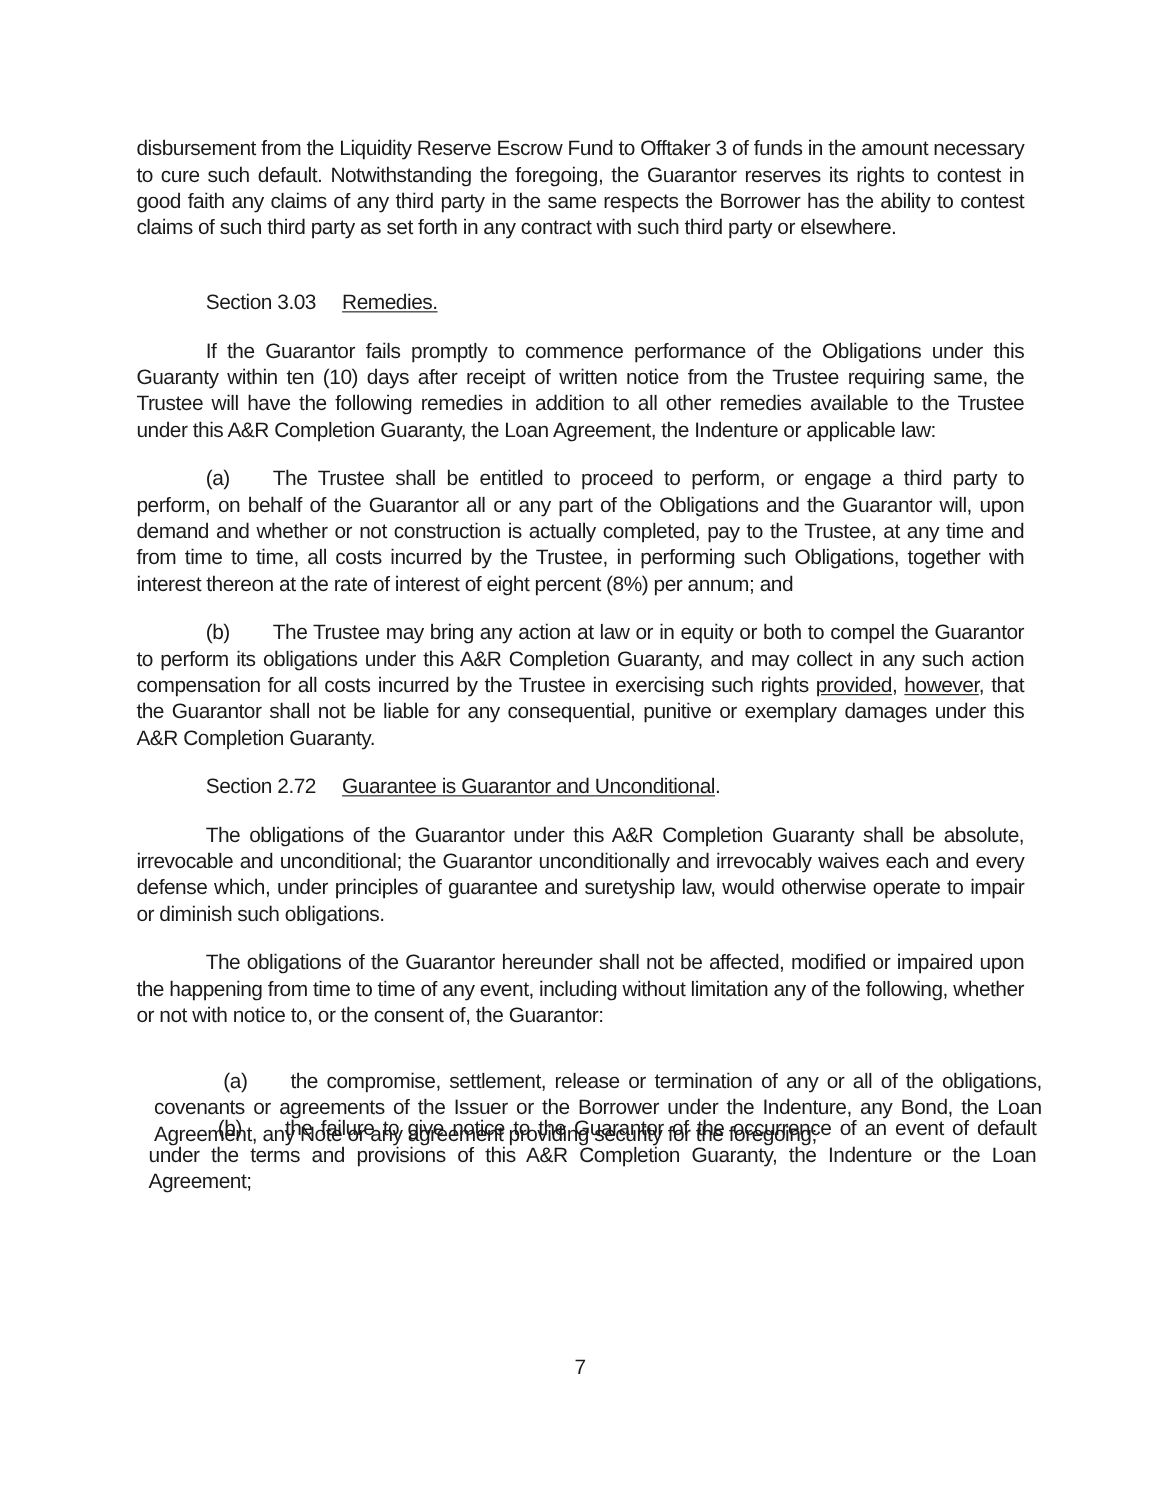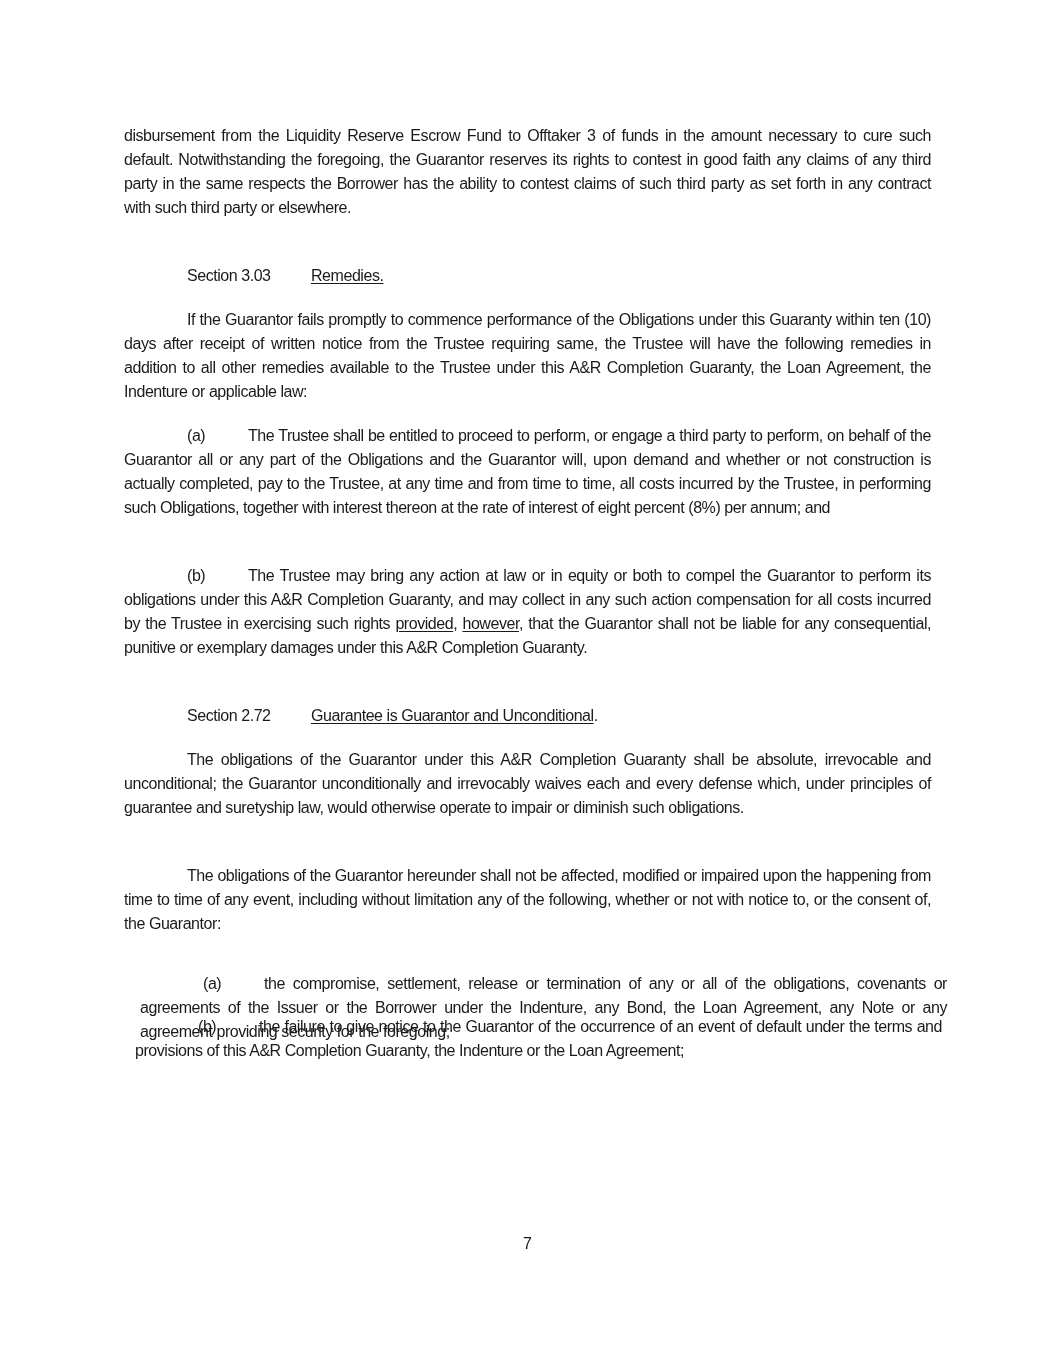--- a/index.html
+++ b/index.html
@@ -1,19 +1,19 @@
 <!DOCTYPE html>
 <html><head>
   <meta charset="utf-8">
   <style>
     html, body { margin: 0; padding: 0; background: #ffffff; }
     body { width: 1055px; height: 1365px; position: relative; overflow: hidden; }
     .page {
       position: absolute; left: 0; top: 0; width: 1055px; height: 1365px; background: #ffffff;
-      font-family: "Liberation Sans", sans-serif; color: #1a1a1a; font-size: 16px;
+      font-family: "Liberation Sans", sans-serif; color: #1a1a1a; font-size: 19px;
     }
     .block { position: absolute; left: 124px; width: 807px; line-height: 24px; }
     .para { text-align: justify; text-align-last: left; letter-spacing: -0.45px; word-spacing: 0px; }
     .indent { text-indent: 63px; }
     .heading { position: absolute; left: 187px; letter-spacing: -0.45px; white-space: nowrap; line-height: 24px; }
     .heading .num { display: inline-block; width: 124px; }
     .u { text-decoration: underline; text-underline-offset: 2px; }
     .label { display: inline-block; width: 61px; text-indent: 0; }
     .page-number { position: absolute; left: 0; width: 1055px; top: 1232px; text-align: center; line-height: 24px; }
   </style>

